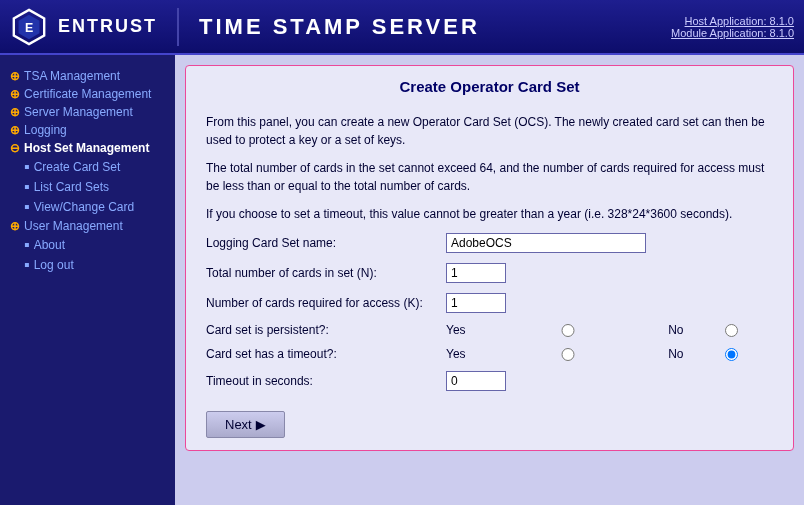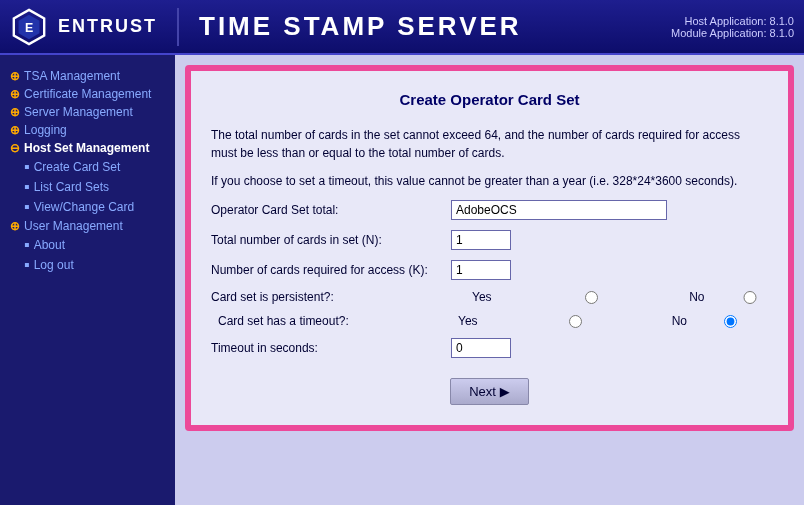--- a/index.html
+++ b/index.html
@@ -34,29 +34,30 @@
       height: 38px;
     }
     .logo-text {
       color: white;
       font-size: 18px;
       font-weight: bold;
       letter-spacing: 2px;
     }
     .app-title {
       color: white;
-      font-size: 26px;
+      font-size: 22px;
       font-weight: bold;
       letter-spacing: 3px;
       flex: 1;
     }
     .version-info {
       color: #ccccff;
       font-size: 11px;
       text-align: right;
+      text-decoration: underline;
     }
 
     
     .main-layout {
       display: flex;
       height: calc(505px - 55px);
     }
 
     
     .sidebar {
@@ -104,23 +105,23 @@
     
     .content-area {
       flex: 1;
       background: #ccccee;
       padding: 10px;
       overflow-y: auto;
     }
 
     .panel {
       background: #e8e8f8;
-      border: 6px solid #ec4899;
+      border: 1px solid #ec4899;
       border-radius: 4px;
-      padding: 20px 20px;
+      padding: 12px 20px;
     }
     .panel-title {
       text-align: center;
       font-size: 15px;
       font-weight: bold;
       color: #000066;
       margin-bottom: 14px;
       padding-bottom: 4px;
     }
     .panel-description {
@@ -141,57 +142,54 @@
       width: 240px;
       min-width: 240px;
     }
     .form-input {
       border: 1px solid #6666aa;
       background: white;
       padding: 2px 4px;
       font-size: 12px;
     }
     .form-input-wide {
-      width: 216px;
+      width: 200px;
     }
     .form-input-small {
       width: 60px;
     }
 
     .persistent-row {
       display: grid;
       grid-template-columns: 240px 80px 1fr 80px 1fr;
       align-items: center;
       margin-bottom: 10px;
-      gap: 21px;
     }
     .timeout-row {
       display: grid;
       grid-template-columns: 240px 80px 1fr 80px 1fr;
       align-items: center;
       margin-bottom: 10px;
-      margin-left: 7px;
     }
 
     .next-btn {
       background: linear-gradient(180deg, #ccccee 0%, #aaaacc 100%);
       border: 1px solid #8888aa;
       padding: 5px 18px;
       font-size: 13px;
       color: #000033;
       cursor: pointer;
       display: flex;
       align-items: center;
       gap: 4px;
       border-radius: 2px;
     }
 
     .btn-row {
       display: flex;
-      justify-content: center;
       margin-top: 20px;
     }
   </style>
 </head>
 <body>
 
 <div class="header">
   <div class="logo-area">
     <svg class="logo-hex" viewBox="0 0 40 40">
       <polygon points="20,2 36,11 36,29 20,38 4,29 4,11" fill="none" stroke="#ffffff" stroke-width="2.5"></polygon>
@@ -253,25 +251,26 @@
     <div class="sidebar-sub">
       <span class="bullet">▪</span>
       <span>Log out</span>
     </div>
   </div>
 
   <div class="content-area">
     <div class="panel">
       <div class="panel-title">Create Operator Card Set</div>
 
+      <p class="panel-description">From this panel, you can create a new Operator Card Set (OCS). The newly created card set can then be used to protect a key or a set of keys.</p>
       <p class="panel-description">The total number of cards in the set cannot exceed 64, and the number of cards required for access must be less than or equal to the total number of cards.</p>
       <p class="panel-description">If you choose to set a timeout, this value cannot be greater than a year (i.e. 328*24*3600 seconds).</p>
 
       <div class="form-row">
-        <span class="form-label">Operator Card Set total:</span>
+        <span class="form-label">Logging Card Set name:</span>
         <input class="form-input form-input-wide" type="text" value="AdobeOCS" style="">
       </div>
 
       <div class="form-row">
         <span class="form-label">Total number of cards in set (N):</span>
         <input class="form-input form-input-small" type="text" value="1" style="">
       </div>
 
       <div class="form-row">
         <span class="form-label">Number of cards required for access (K):</span>

